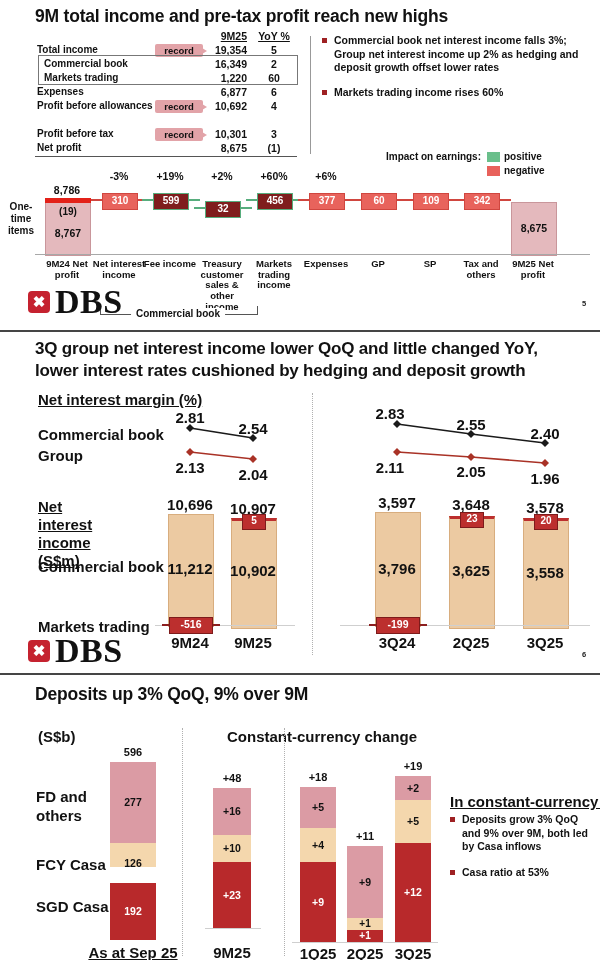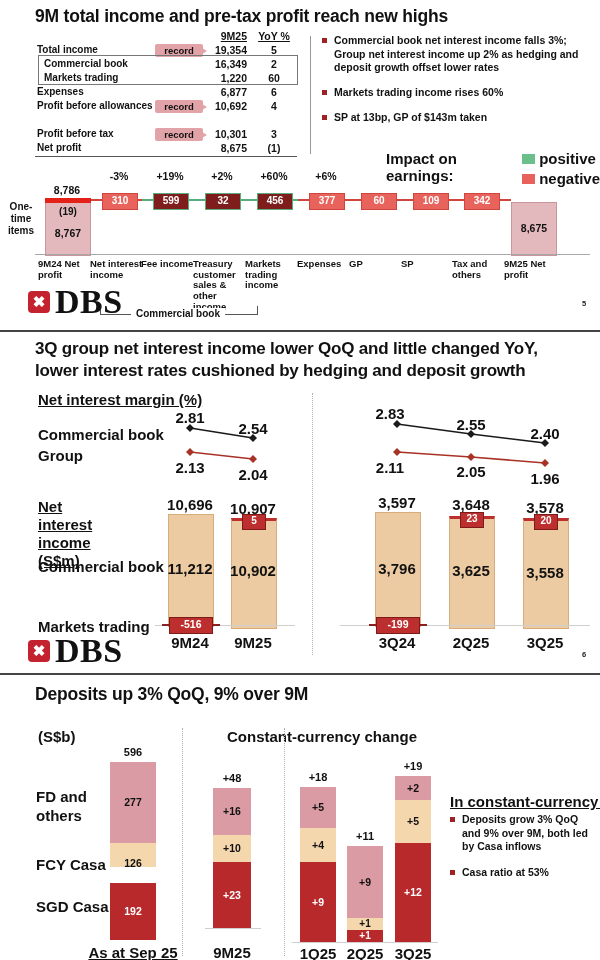--- a/index.html
+++ b/index.html
@@ -22,38 +22,38 @@
   .tv{position:absolute;right:50px;width:72px;text-align:right;top:0}
   .ty{position:absolute;right:0;width:46px;text-align:center;top:0}
   .badge{position:absolute;right:94px;top:0;width:48px;height:13px;background:#e2a3a8;border-radius:2px;
          font-size:9.5px;text-align:center;line-height:13px;color:#111}
   .badge::after{content:"";position:absolute;right:-4px;top:4px;border-left:5px solid #e2a3a8;
          border-top:3px solid transparent;border-bottom:3px solid transparent}
   
   .bullet{display:flex;gap:7px;font-size:10.5px;line-height:1.3}
   .bsq{flex:0 0 5px;height:5px;background:#9e2123;margin-top:4px}
   
-  .legend{display:flex;gap:14px;font-size:15px;line-height:1.1}
+  .legend{display:flex;gap:6px;font-size:10px;line-height:1.1}
   .lcol{display:flex;flex-direction:column;gap:3px}
   .lrow{display:flex;align-items:center;gap:4px}
   .sw{width:13px;height:10px;display:inline-block}
   .swp{background:#6abf8b}.swn{background:#e8615b}
   
   .pct{font-size:10.5px}
   .wbox{position:absolute;width:34px;height:15px;margin-left:-17px;text-align:center;line-height:14px;
         font-size:10px;color:#fff}
   .wbox.pos{background:#7f1d1d;border:1px solid #57ad7d}
   .wbox.neg{background:#e8635c;border:1px solid #d0463f}
   .wbox::before,.wbox::after{content:"";position:absolute;top:5px;width:11px;height:2px}
   .wbox::before{left:-12px}.wbox::after{right:-12px}
   .wbox.pos::before,.wbox.pos::after{background:#57ad7d}
   .wbox.neg::before,.wbox.neg::after{background:#d0463f}
   .bigbar{position:absolute;width:44px;background:#e4b9bd;border:1px solid #c9969b}
   .sliver{position:absolute;left:-1px;right:-1px;top:-1px;height:5px;background:#e32119}
-  .xlab{position:absolute;width:58px;margin-left:-29px;text-align:left;font-size:9.5px;line-height:1.12}
+  .xlab{position:absolute;width:58px;margin-left:-29px;text-align:center;font-size:9.5px;line-height:1.12}
   .bracket{position:absolute;border-left:1.5px solid #555;border-right:1.5px solid #555;border-bottom:1.5px solid #555}
   
   .logo{position:absolute;display:flex;align-items:center;gap:5px}
   .lmark{width:22px;height:22px;background:#c5222f;border-radius:4px;color:#fff;font-size:15px;
          line-height:22px;text-align:center}
   .ltext{font-family:"Liberation Serif",serif;font-size:34px;line-height:22px;letter-spacing:.5px}
   
   .bar2{position:absolute;width:44px;background:#eccaa2;border:1px solid #d8ad7e}
   .rt{border-top:3px solid #bc2f2e}
   .rbox{position:absolute;width:22px;height:14px;margin-left:-11px;background:#bc2f2e;border:1px solid #7d1b1b;
@@ -124,24 +124,20 @@
   <div class="abs" style="left:310px;top:36px;height:118px;border-left:1px solid #999"></div>
 
   <div class="abs" style="left:322px;top:34px;width:272px;display:flex;flex-direction:column;gap:11px">
     <div class="bullet">
         <span class="bsq"></span>
         <span>Commercial book net interest income falls 3%; Group net interest income up 2% as hedging and deposit growth offset lower rates</span>
       </div>
     <div class="bullet">
         <span class="bsq"></span>
         <span>Markets trading income rises 60%</span>
-      </div>
-    <div class="bullet">
-        <span class="bsq"></span>
-        <span>SP at 13bp, GP of $143m taken</span>
       </div>
   </div>
 
   <div class="abs legend" style="left:386px;top:151px">
     <span>Impact on earnings:</span>
     <div class="lcol">
       <div class="lrow">
           <span class="sw swp"></span>
           <span>positive</span>
         </div>
@@ -162,21 +158,21 @@
   </div>
 
   <div class="abs cx pct" style="left:119px;top:170px">-3%</div>
   <div class="abs cx pct" style="left:170px;top:170px">+19%</div>
   <div class="abs cx pct" style="left:222px;top:170px">+2%</div>
   <div class="abs cx pct" style="left:274px;top:170px">+60%</div>
   <div class="abs cx pct" style="left:326px;top:170px">+6%</div>
 
   <div class="wbox neg" style="left:119px;top:193px">310</div>
   <div class="wbox pos" style="left:170px;top:193px">599</div>
-  <div class="wbox pos" style="left:222px;top:193px">32</div>
+  <div class="wbox pos" style="left:222px;top:201px">32</div>
   <div class="wbox pos" style="left:274px;top:193px">456</div>
   <div class="wbox neg" style="left:326px;top:193px">377</div>
   <div class="wbox neg" style="left:378px;top:193px">60</div>
   <div class="wbox neg" style="left:430px;top:193px">109</div>
   <div class="wbox neg" style="left:481px;top:193px">342</div>
 
   <div class="bigbar" style="left:511px;top:202px;height:52px">
     <div class="abs ctr" style="left:0;right:0;top:19px;font-size:10.5px">8,675</div>
   </div>
 

